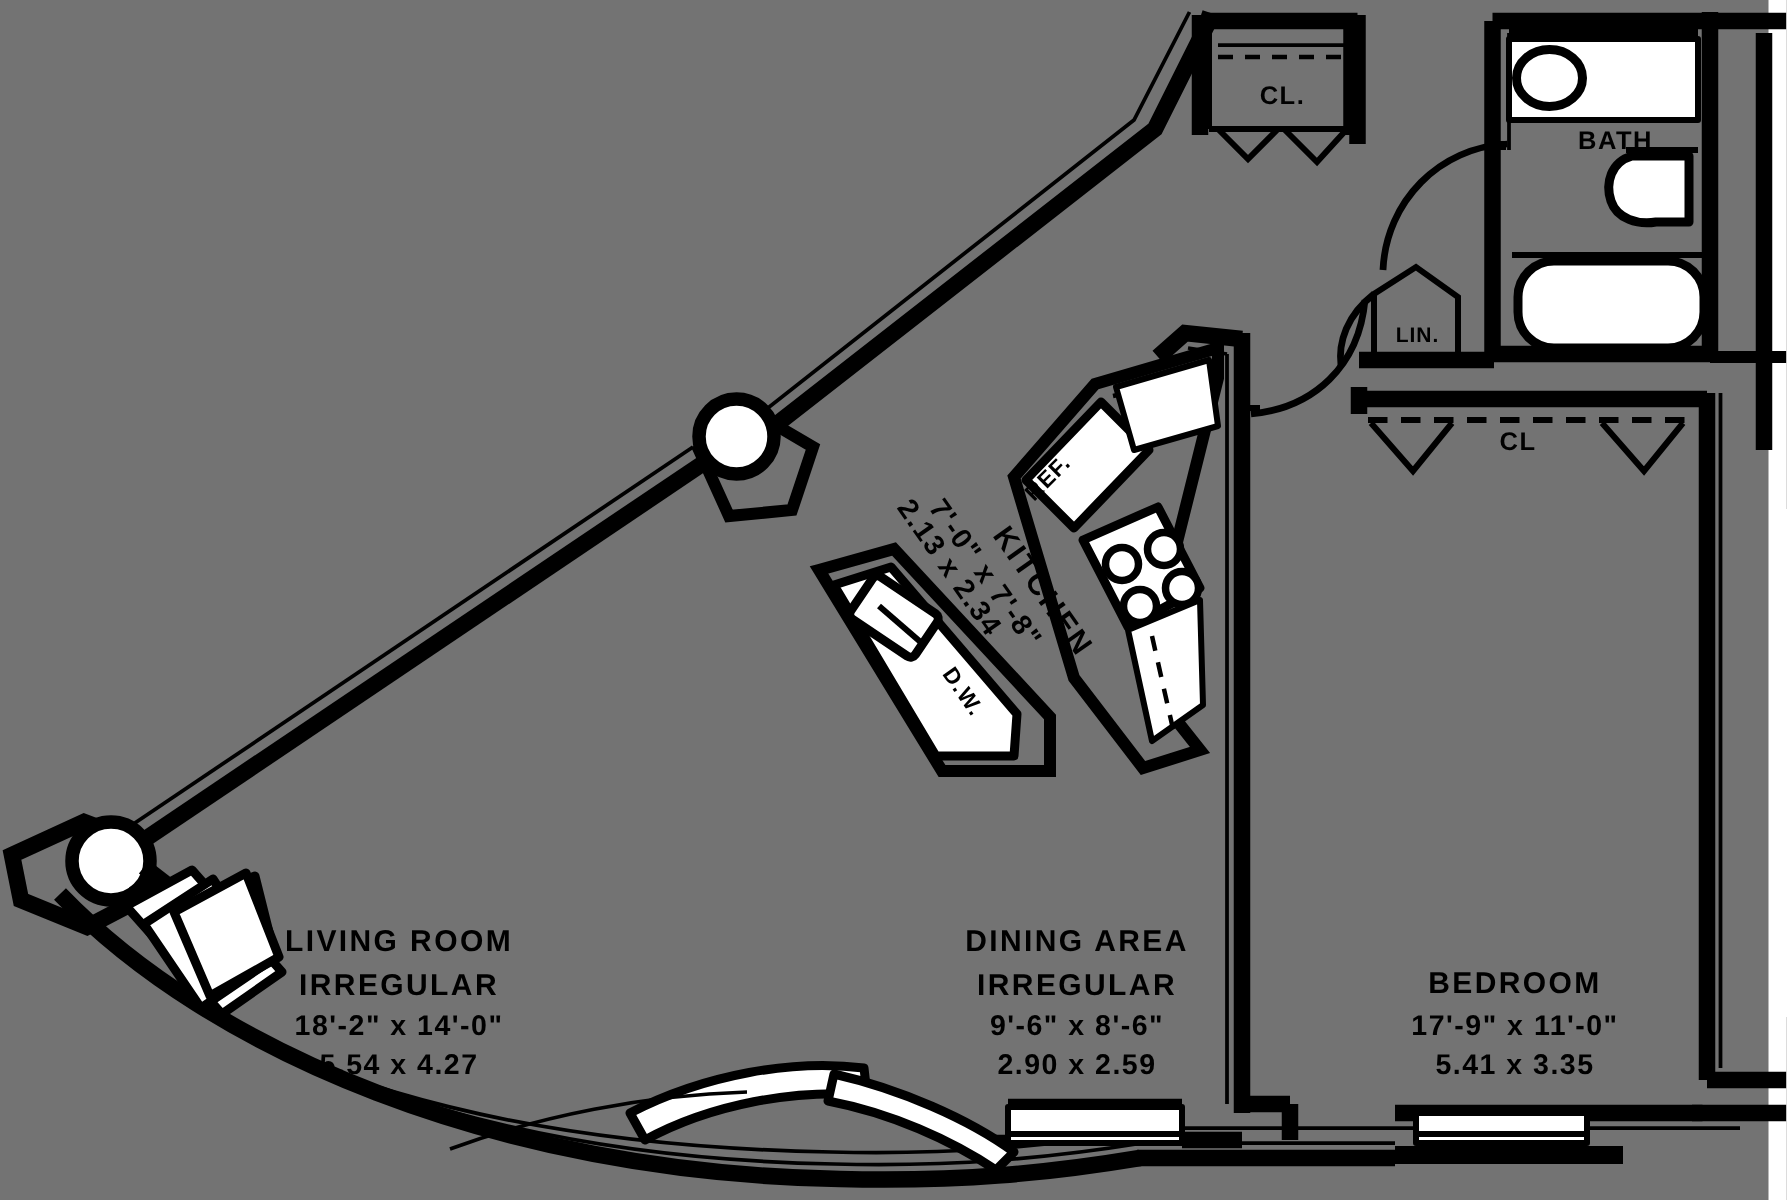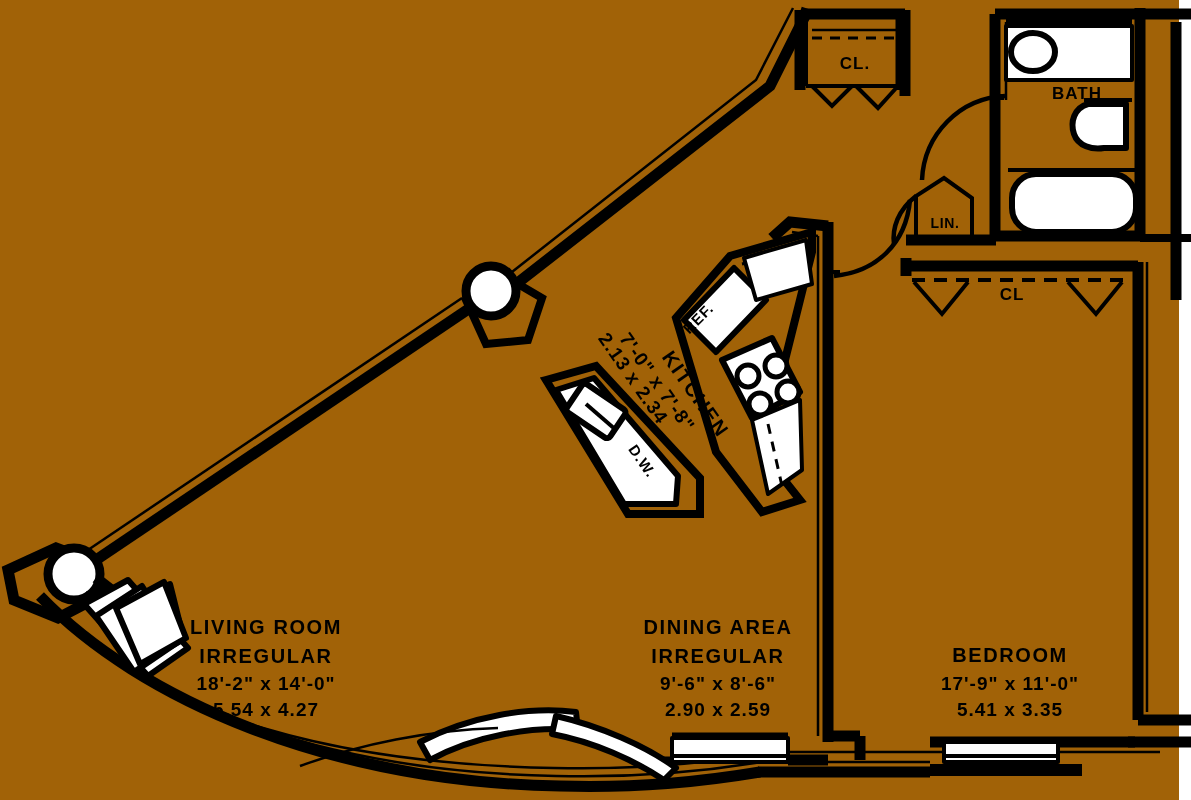--- a/index.html
+++ b/index.html
@@ -10,21 +10,21 @@
   body {
     width: 1191px;
     height: 800px;
     font-family: "Liberation Sans", sans-serif;
     overflow: hidden;
   }
   #plan-wrap {
     position: relative;
     width: 1179px;
     height: 800px;
-    background: #a16207;
+    background: #737373;
   }
   svg#floorplan {
     display: block;
     width: 1191px;
     height: 800px;
   }
   .wall-thick  { fill: none; stroke: #000; stroke-width: 11; stroke-linecap: butt; stroke-linejoin: miter; }
   .wall-med    { fill: none; stroke: #000; stroke-width: 8;  stroke-linecap: butt; stroke-linejoin: miter; }
   .wall-thin   { fill: none; stroke: #000; stroke-width: 4;  stroke-linecap: butt; stroke-linejoin: miter; }
   .hair        { fill: none; stroke: #000; stroke-width: 2.5; stroke-linecap: butt; }

